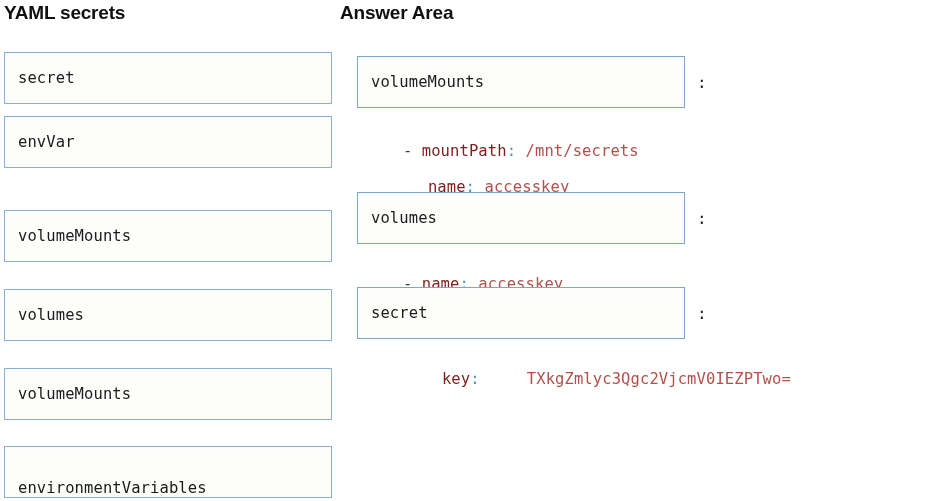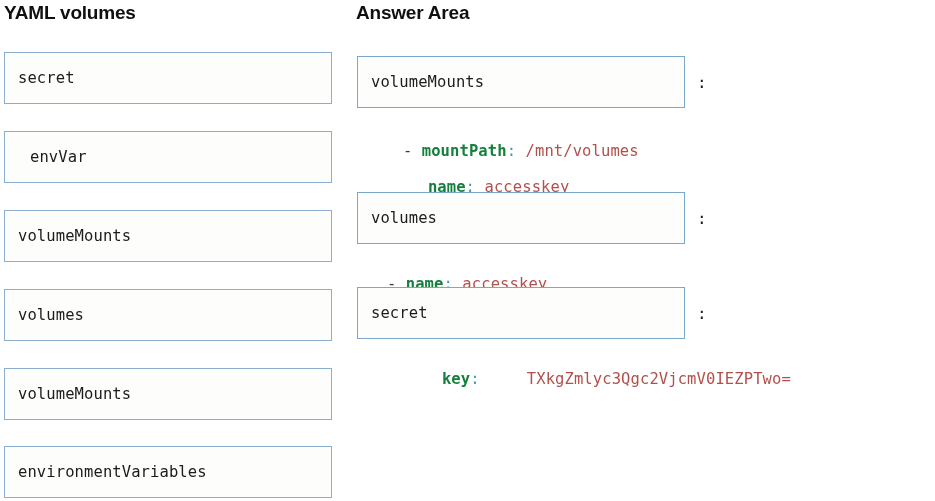--- a/index.html
+++ b/index.html
@@ -19,21 +19,21 @@
   .col-header {
     position: absolute;
     font-family: "Liberation Sans", sans-serif;
     font-weight: bold;
     font-size: 19px;
     letter-spacing: -0.2px;
     color: #101010;
     white-space: nowrap;
   }
   #yaml-header { left: 4px;   top: 2px; }
-  #answer-header { left: 356px; top: 2px; }
+  #answer-header { left: 340px; top: 2px; }
 
   
   .seg-box {
     position: absolute;
     left: 4px;
     width: 328px;
     height: 52px;
     box-sizing: border-box;
     border: 1px solid #8aafd0;
     background: #fdfdfb;
@@ -82,78 +82,78 @@
 
   
   .yaml-line {
     position: absolute;
     font-family: "DejaVu Sans Mono", monospace;
     font-size: 15.5px;
     white-space: pre;
     letter-spacing: 0.1px;
   }
   .tok-dash { color: #3b3b3b; }
-  .tok-key  { color: #15803d; font-weight: bold; }
+  .tok-key  { color: #7f1d1d; }
   .tok-val  { color: #b2504c; }
   .tok-punc { color: #3f9cab; }
 </style>
 </head>
 <body>
 
-<div class="col-header" id="yaml-header">YAML volumes</div>
+<div class="col-header" id="yaml-header">YAML secrets</div>
 
 <div class="col-header" id="answer-header">Answer Area</div>
 
 <div class="seg-box" style="top:52px;">
   <span class="seg-label">secret</span>
 </div>
 
-<div class="seg-box" style="top:131px;padding-left:12px;">
+<div class="seg-box" style="top:116px;">
   <span class="seg-label">envVar</span>
 </div>
 
 <div class="seg-box" style="top:210px;">
   <span class="seg-label">volumeMounts</span>
 </div>
 
 <div class="seg-box" style="top:289px;">
   <span class="seg-label">volumes</span>
 </div>
 
 <div class="seg-box" style="top:368px;">
   <span class="seg-label">volumeMounts</span>
 </div>
 
-<div class="seg-box" style="top:446px;">
+<div class="seg-box" style="top:446px;align-items:flex-end;">
   <span class="seg-label">environmentVariables</span>
 </div>
 
 <div class="slot-row" style="top:56px;">
   <div class="slot-box">
     <span class="slot-label">volumeMounts</span>
   </div>
   <span class="slot-colon">:</span>
 </div>
 
 <div class="yaml-line" style="left:384px; top:124px;">
-  <span class="tok-dash">-</span><span> </span><span class="tok-key">mountPath</span><span class="tok-punc">:</span><span> </span><span class="tok-val">/mnt/volumes</span>
+  <span class="tok-dash">-</span><span> </span><span class="tok-key">mountPath</span><span class="tok-punc">:</span><span> </span><span class="tok-val">/mnt/secrets</span>
 </div>
 
 <div class="yaml-line" style="left:409px; top:160px;">
   <span class="tok-key">name</span><span class="tok-punc">:</span><span> </span><span class="tok-val">accesskey</span>
 </div>
 
 <div class="slot-row" style="top:192px;">
   <div class="slot-box">
     <span class="slot-label">volumes</span>
   </div>
   <span class="slot-colon">:</span>
 </div>
 
-<div class="yaml-line" style="left:368px; top:257px;text-align:center;">
+<div class="yaml-line" style="left:384px; top:257px;text-align:center;">
   <span class="tok-dash">-</span><span> </span><span class="tok-key">name</span><span class="tok-punc">:</span><span> </span><span class="tok-val">accesskey</span>
 </div>
 
 <div class="slot-row" style="top:287px;">
   <div class="slot-box">
     <span class="slot-label">secret</span>
   </div>
   <span class="slot-colon">:</span>
 </div>
 

